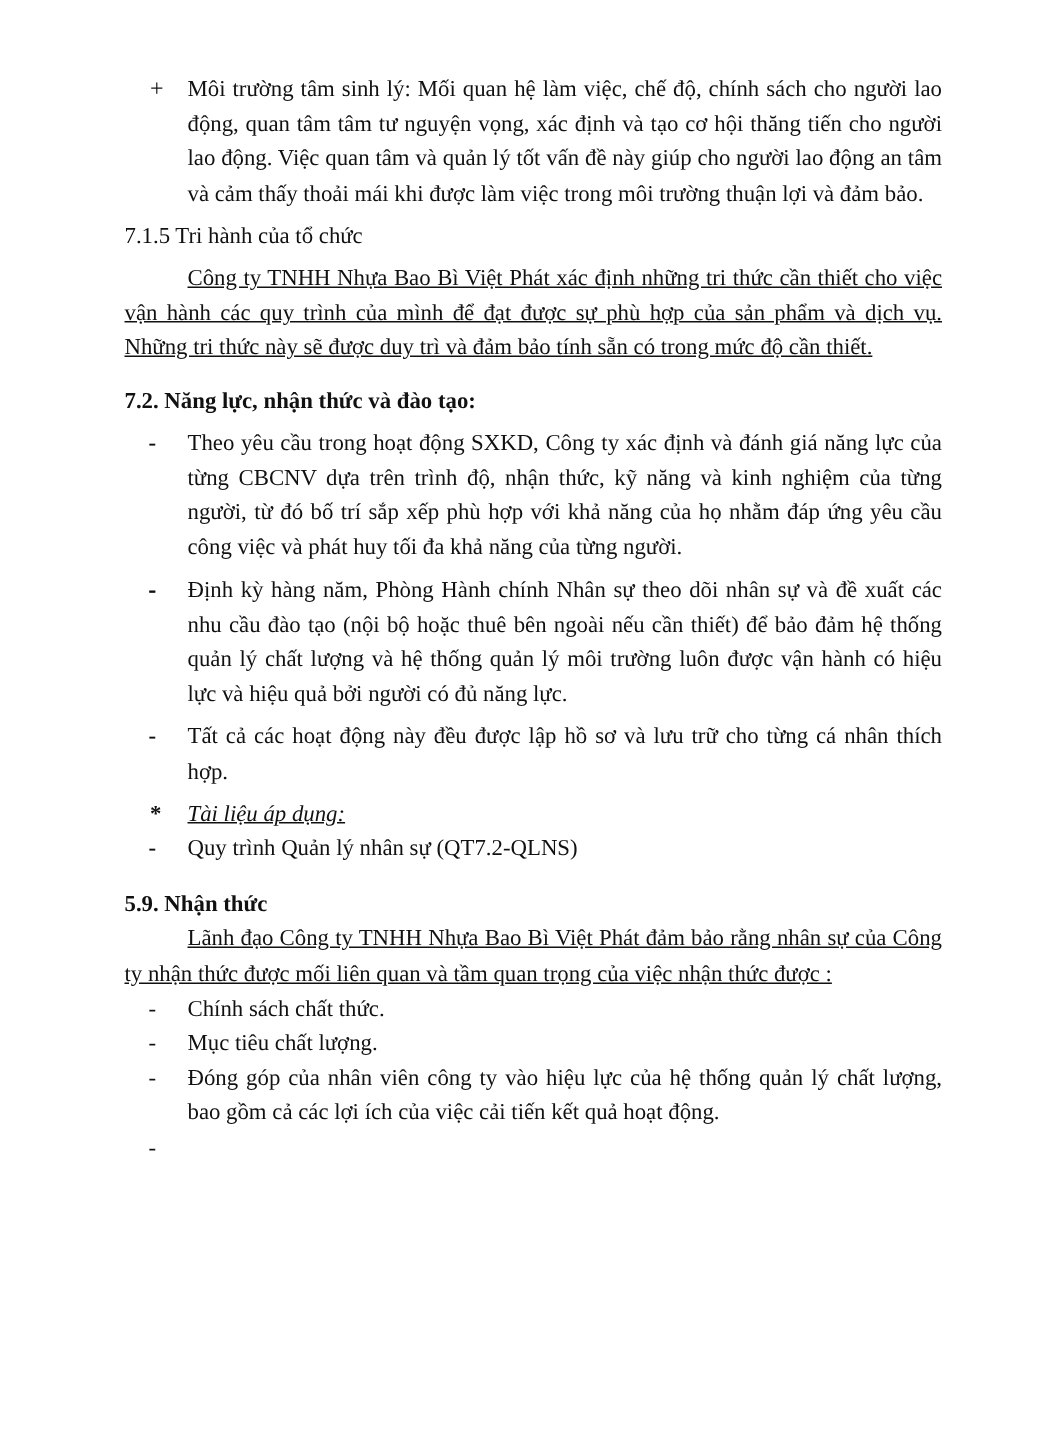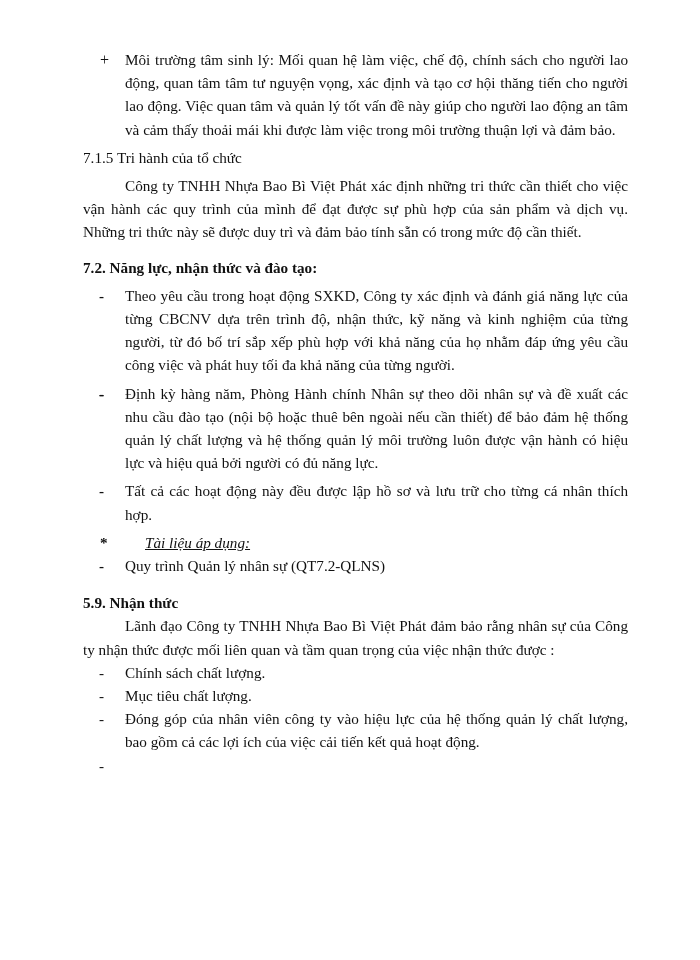--- a/index.html
+++ b/index.html
@@ -11,27 +11,27 @@
     font-size: 15.2px; line-height: 23.2px;
   }
   .content { position: absolute; left: 83px; top: 48px; width: 545px; }
   .item { position: relative; padding-left: 42px; text-align: justify; text-align-last: left; }
   .item .mk { position: absolute; left: 16px; top: 0; width: 16px; text-align: left; }
   .item .mk.plus { left: 17px; font-size: 16px; }
   .item .mk.dash { font-weight: bold; }
   .item .mk.thin { font-weight: normal; }
   .item .mk.star { font-weight: bold; left: 17px; }
   .para { text-align: justify; text-align-last: left; }
-  .para.indent { text-indent: 42px; }
+  .para.indent { text-indent: 42px; text-decoration: underline; }
   .heading-plain { margin-top: 3px; }
   .heading-bold { font-weight: bold; }
   .gap-m { height: 12px; }
   .gap-l { height: 14px; }
   .sp { margin-top: 5px; }
-  .ul-it { font-style: italic; text-decoration: underline; margin-left: 20px; }
+  .ul-it { font-style: italic; text-decoration: underline; }
 </style>
 </head>
 <body>
 
 <div class="page">
   <div class="content">
 
     <div class="item">
       <span class="mk plus">+</span>
       <span>Môi trường tâm sinh lý: Mối quan hệ làm việc, chế độ, chính sách cho người lao động, quan tâm tâm tư nguyện vọng, xác định và tạo cơ hội thăng tiến cho người lao động. Việc quan tâm và quản lý tốt vấn đề này giúp cho người lao động an tâm và cảm thấy thoải mái khi được làm việc trong môi trường thuận lợi và đảm bảo.</span>
@@ -68,21 +68,21 @@
       <span>Quy trình Quản lý nhân sự (QT7.2-QLNS)</span>
     </div>
 
     <div class="gap-l"></div>
 
     <div class="heading-bold">5.9. Nhận thức</div>
     <div class="para indent">Lãnh đạo Công ty TNHH Nhựa Bao Bì Việt Phát đảm bảo rằng nhân sự của Công ty nhận thức được mối liên quan và tầm quan trọng của việc nhận thức được :</div>
 
     <div class="item">
       <span class="mk thin">-</span>
-      <span>Chính sách chất lượng.</span>
+      <span>Chính sách chất thức.</span>
     </div>
     <div class="item">
       <span class="mk thin">-</span>
       <span>Mục tiêu chất lượng.</span>
     </div>
     <div class="item">
       <span class="mk thin">-</span>
       <span>Đóng góp của nhân viên công ty vào hiệu lực của hệ thống quản lý chất lượng, bao gồm cả các lợi ích của việc cải tiến kết quả hoạt động.</span>
     </div>
     <div class="item">

